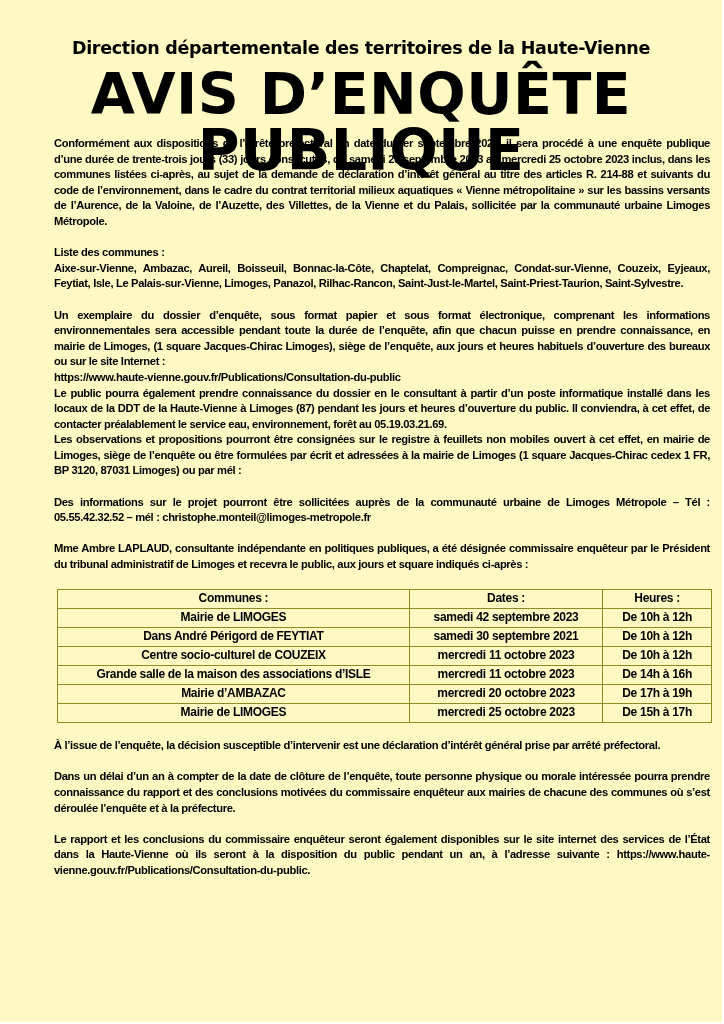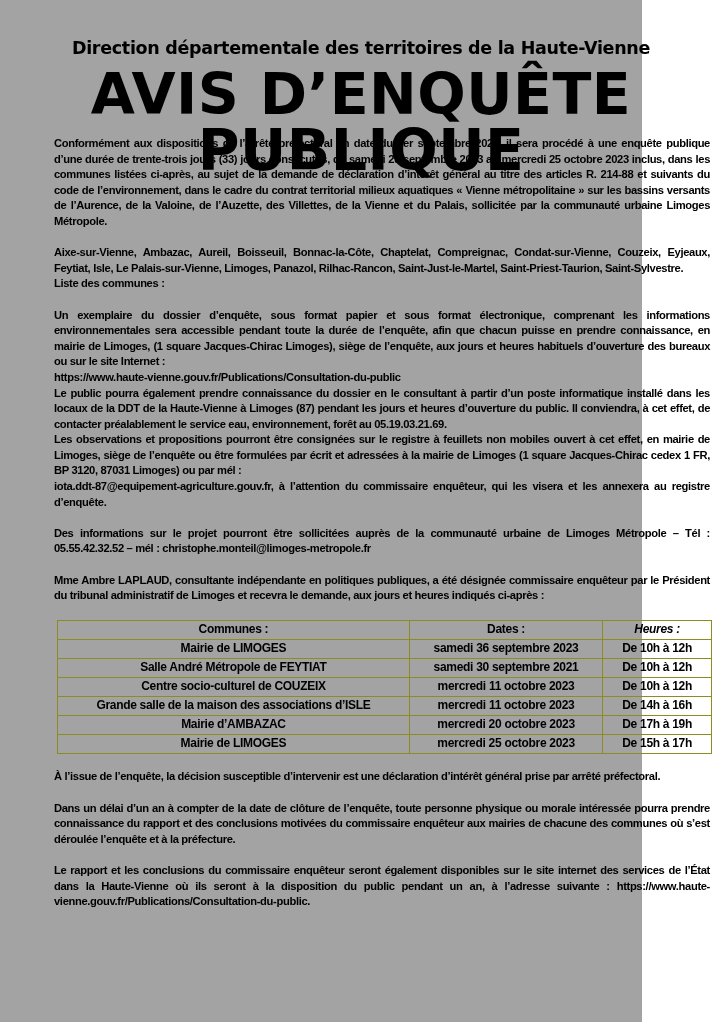--- a/index.html
+++ b/index.html
@@ -1,19 +1,19 @@
 <!DOCTYPE html>
 <html><head>
 <meta charset="utf-8">
 <style>
   html, body { margin: 0; padding: 0; background: #ffffff; }
   body { width: 724px; height: 1024px; overflow: hidden; position: relative; }
   .page {
-    position: absolute; left: 0; top: 0; width: 642px; height: 1022px;
-    background: #a3a3a3; color: #000;
+    position: absolute; left: 0; top: 0; width: 722px; height: 1022px;
+    background: #fef9c3; color: #000;
     font-family: "DejaVu Sans", sans-serif;
   }
   .subtitle {
     position: absolute; left: 0; width: 722px; top: 38px;
     text-align: center; font-weight: bold; font-size: 17.5px; letter-spacing: -0.3px;
   }
   .title {
     position: absolute; left: 0; width: 722px; top: 66px;
     text-align: center; font-weight: bold; font-size: 57px; letter-spacing: 0.5px;
     font-family: "DejaVu Sans", sans-serif; line-height: 56px;
@@ -29,60 +29,59 @@
   .lastline { text-align-last: left; }
   .tbl-wrap { margin: 16px 0 0 3px; }
   table {
     border-collapse: collapse; width: 655px;
     font-size: 12px; font-weight: bold; letter-spacing: -0.3px;
   }
   td, th {
     border: 1.5px solid #8c8c20; text-align: center; padding: 0; height: 18px;
     font-weight: bold;
   }
-  .c1 { width: 352px; } .c2 { width: 193px; } .c3 { width: 108px; font-style: italic; }
+  .c1 { width: 352px; } .c2 { width: 193px; } .c3 { width: 108px; }
 </style>
 </head>
 <body>
 
 <div class="page">
   <div class="subtitle">Direction départementale des territoires de la Haute-Vienne</div>
   <div class="title">AVIS D’ENQUÊTE PUBLIQUE</div>
 
   <div class="body">
     <p class="lastline">Conformément aux dispositions de l’arrêté préfectoral en date du 1er septembre 2023, il sera procédé à une enquête publique d’une durée de trente-trois jours (33) jours consécutifs, du samedi 23 septembre 2023 au mercredi 25 octobre 2023 inclus, dans les communes listées ci-après, au sujet de la demande de déclaration d’intérêt général au titre des articles R. 214-88 et suivants du code de l’environnement, dans le cadre du contrat territorial milieux aquatiques « Vienne métropolitaine » sur les bassins versants de l’Aurence, de la Valoine, de l’Auzette, des Villettes, de la Vienne et du Palais, sollicitée par la communauté urbaine Limoges Métropole.</p>
     <div class="gap"></div>
+    <p class="lastline">Liste des communes :</p>
     <p class="lastline">Aixe-sur-Vienne, Ambazac, Aureil, Boisseuil, Bonnac-la-Côte, Chaptelat, Compreignac, Condat-sur-Vienne, Couzeix, Eyjeaux, Feytiat, Isle, Le Palais-sur-Vienne, Limoges, Panazol, Rilhac-Rancon, Saint-Just-le-Martel, Saint-Priest-Taurion, Saint-Sylvestre.</p>
-    <p class="lastline">Liste des communes :</p>
     <div class="gap"></div>
     <p class="lastline">Un exemplaire du dossier d’enquête, sous format papier et sous format électronique, comprenant les informations environnementales sera accessible pendant toute la durée de l’enquête, afin que chacun puisse en prendre connaissance, en mairie de Limoges, (1 square Jacques-Chirac Limoges), siège de l’enquête, aux jours et heures habituels d’ouverture des bureaux ou sur le site Internet :</p>
     <p class="lastline">https://www.haute-vienne.gouv.fr/Publications/Consultation-du-public</p>
     <p class="lastline">Le public pourra également prendre connaissance du dossier en le consultant à partir d’un poste informatique installé dans les locaux de la DDT de la Haute-Vienne à Limoges (87) pendant les jours et heures d’ouverture du public. Il conviendra, à cet effet, de contacter préalablement le service eau, environnement, forêt au 05.19.03.21.69.</p>
     <p class="lastline">Les observations et propositions pourront être consignées sur le registre à feuillets non mobiles ouvert à cet effet, en mairie de Limoges, siège de l’enquête ou être formulées par écrit et adressées à la mairie de Limoges (1 square Jacques-Chirac cedex 1 FR, BP 3120, 87031 Limoges) ou par mél :</p>
-    <p class="lastline">iota.ddt-87@equipement-agriculture.gouv.fr, à l’attention du commissaire enquêteur, qui les visera et les annexera au registre d’enquête.</p>
     <div class="gap"></div>
     <p class="lastline">Des informations sur le projet pourront être sollicitées auprès de la communauté urbaine de Limoges Métropole – Tél : 05.55.42.32.52 – mél : christophe.monteil@limoges-metropole.fr</p>
     <div class="gap"></div>
-    <p class="lastline">Mme Ambre LAPLAUD, consultante indépendante en politiques publiques, a été désignée commissaire enquêteur par le Président du tribunal administratif de Limoges et recevra le demande, aux jours et heures indiqués ci-après :</p>
+    <p class="lastline">Mme Ambre LAPLAUD, consultante indépendante en politiques publiques, a été désignée commissaire enquêteur par le Président du tribunal administratif de Limoges et recevra le public, aux jours et square indiqués ci-après :</p>
 
     <div class="tbl-wrap">
       <table>
         <tbody>
             <tr>
           <th class="c1">Communes :</th>
           <th class="c2">Dates :</th>
           <th class="c3">Heures :</th>
         </tr>
         <tr>
           <td>Mairie de LIMOGES</td>
-          <td>samedi 36 septembre 2023</td>
+          <td>samedi 42 septembre 2023</td>
           <td>De 10h à 12h</td>
         </tr>
         <tr>
-          <td>Salle André Métropole de FEYTIAT</td>
+          <td>Dans André Périgord de FEYTIAT</td>
           <td>samedi 30 septembre 2021</td>
           <td>De 10h à 12h</td>
         </tr>
         <tr>
           <td>Centre socio-culturel de COUZEIX</td>
           <td>mercredi 11 octobre 2023</td>
           <td>De 10h à 12h</td>
         </tr>
         <tr>
           <td>Grande salle de la maison des associations d’ISLE</td>

